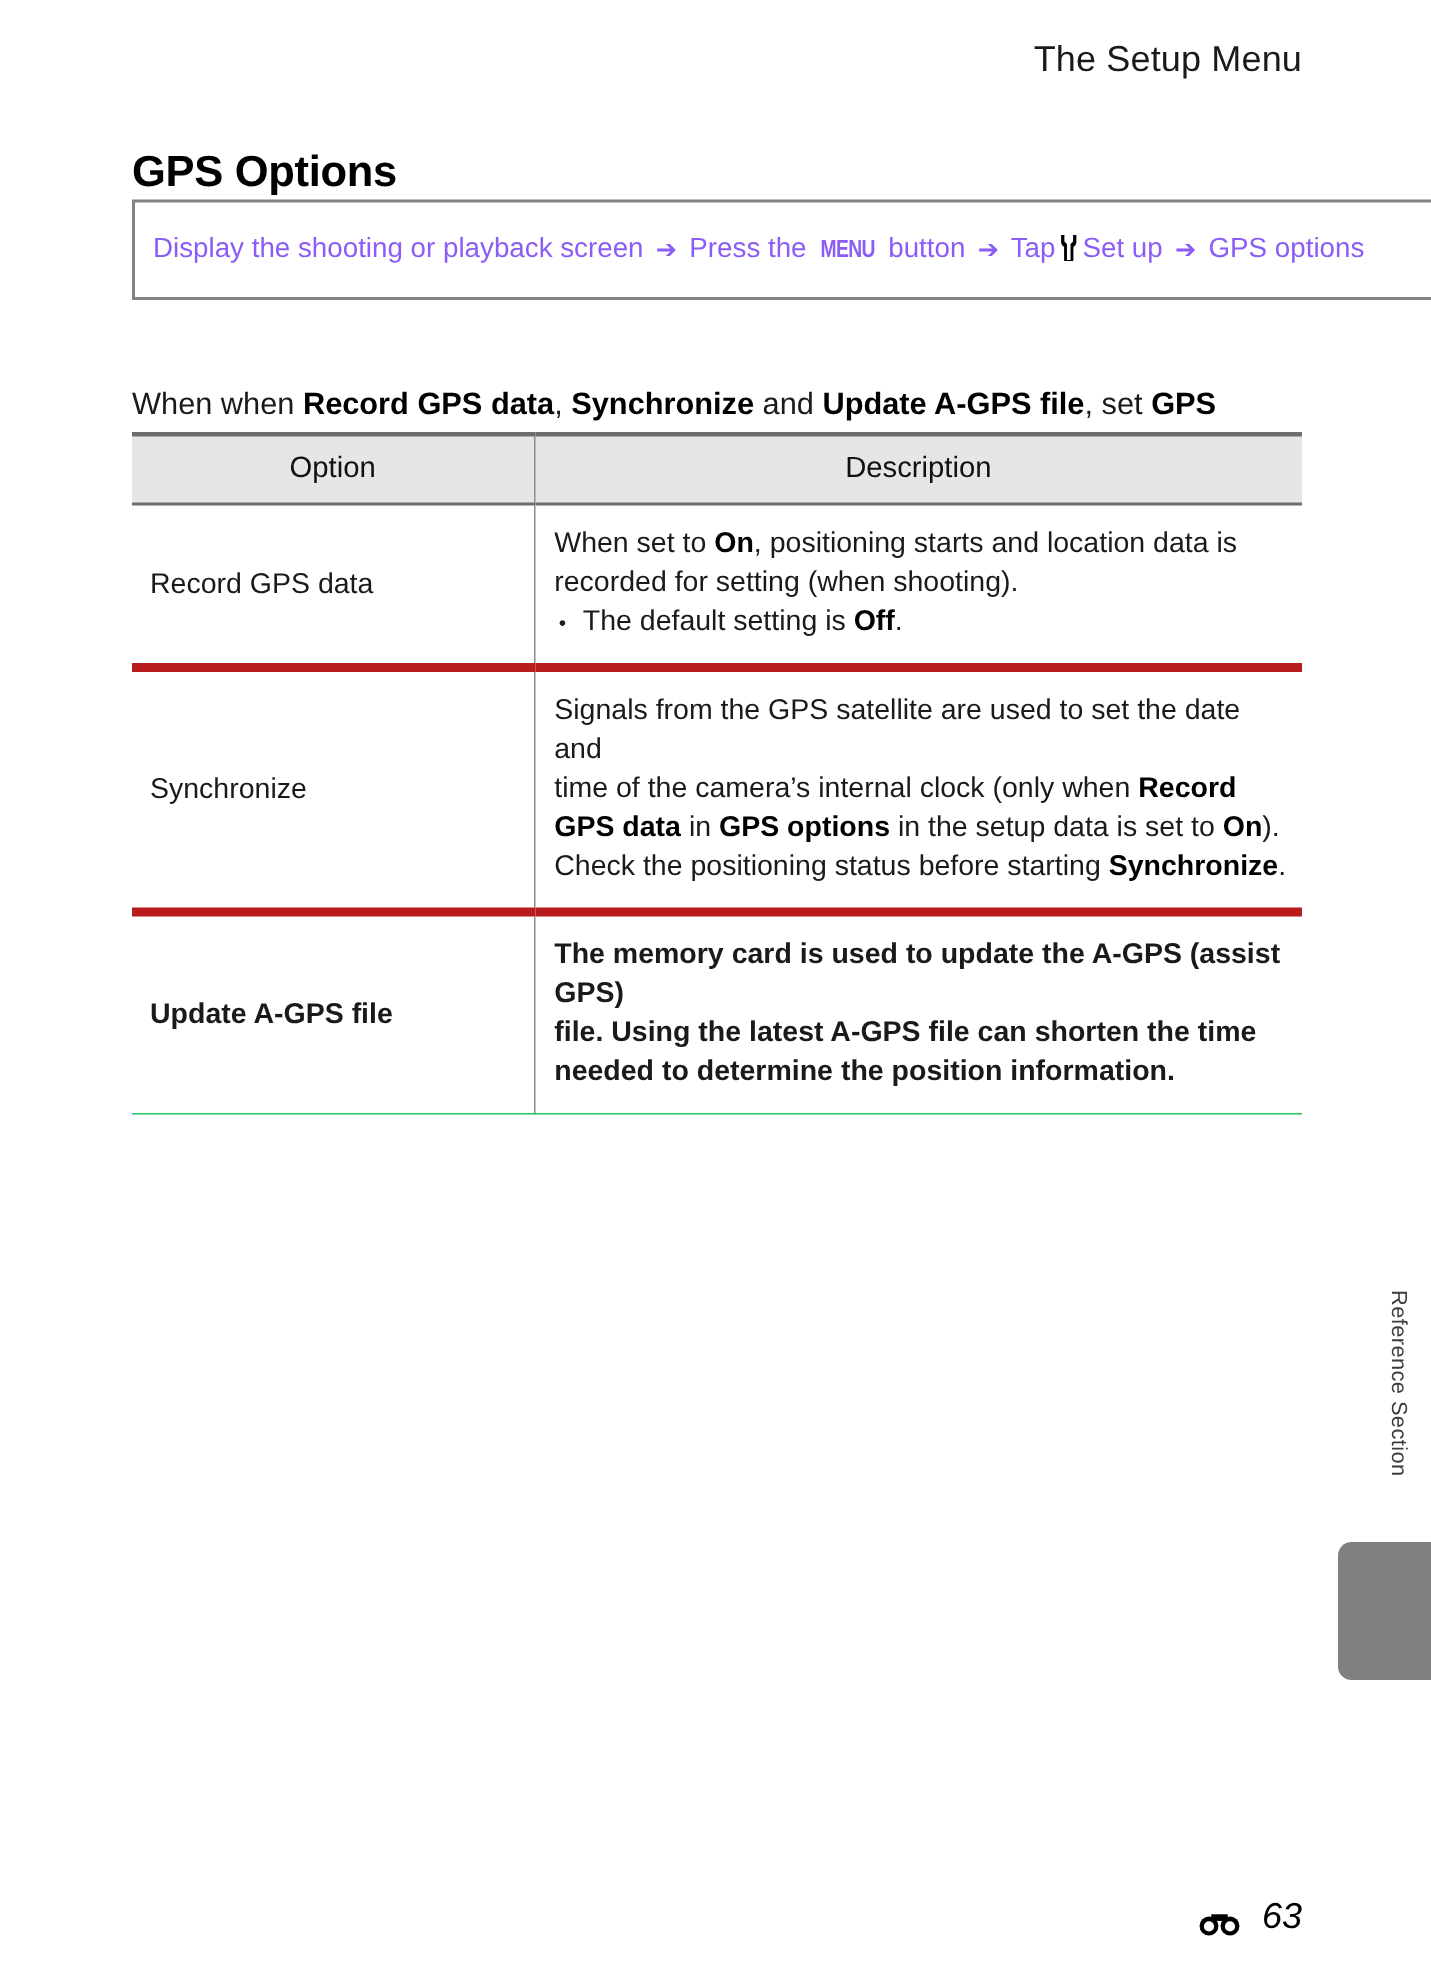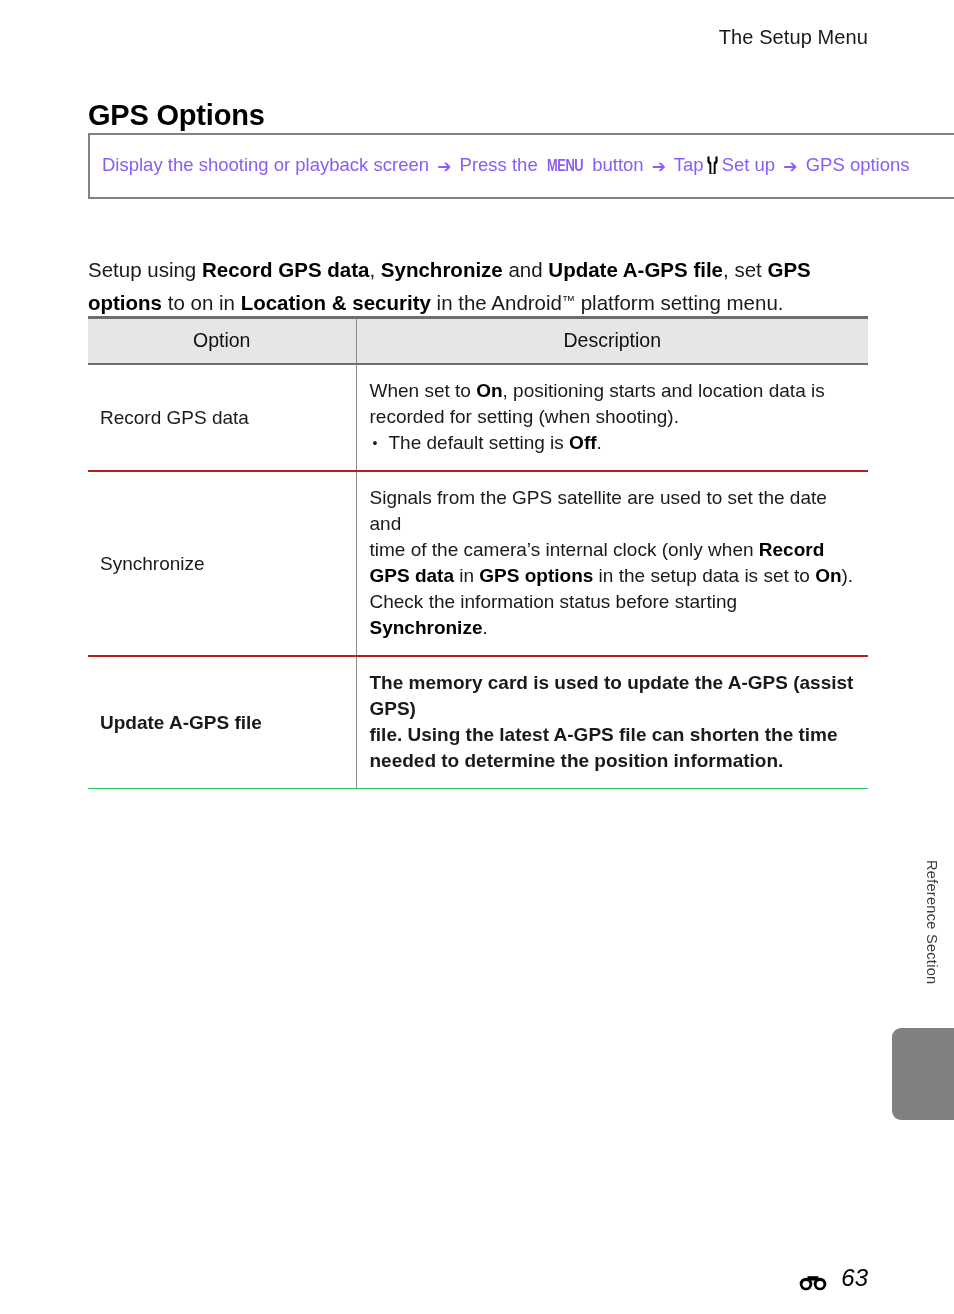--- a/index.html
+++ b/index.html
@@ -14,21 +14,21 @@
     font-family: "Liberation Sans", sans-serif;
     color: #000000;
     overflow: hidden;
   }
 
   
   .page-header {
     position: absolute;
     top: 26px;
     right: 86px;
-    font-size: 20px;
+    font-size: 24px;
     letter-spacing: 0.1px;
     color: #1a1a1a;
   }
 
   
   .section-title {
     position: absolute;
     top: 80px;
     left: 88px;
     font-size: 29px;
@@ -87,21 +87,21 @@
     font-size: 20.5px;
     line-height: 31px;
     color: #1a1a1a;
   }
   .intro-para b { font-weight: bold; color: #000; }
   .tm { font-size: 13px; vertical-align: 5px; }
 
   
   .opt-table {
     position: absolute;
-    top: 316px;
+    top: 288px;
     left: 88px;
     width: 780px;
     border-collapse: collapse;
     table-layout: fixed;
   }
   .opt-table col.c1 { width: 268px; }
   .opt-table col.c2 { width: 512px; }
 
   .opt-table thead th {
     background: #e6e6e6;
@@ -109,21 +109,21 @@
     border-bottom: 2px solid #6e6e6e;
     font-size: 19.5px;
     font-weight: normal;
     color: #111;
     text-align: center;
     padding: 10px 0 11px 0;
   }
   .opt-table thead th.col-option { border-right: 1px solid #8c8c8c; }
 
   .opt-table tbody td {
-    border-bottom: 2px solid #b91c1c;
+    border-bottom: 6px solid #b91c1c;
     vertical-align: middle;
     font-size: 19px;
     line-height: 26px;
     color: #1a1a1a;
   }
   .opt-table tbody tr:last-child td { border-bottom: 1px solid #22c55e; font-weight: bold; }
 
   .opt-table td.cell-option {
     border-right: 1px solid #8c8c8c;
     padding: 14px 12px 14px 12px;
@@ -204,21 +204,21 @@
   <span class="menu-btn-icon">MENU</span>
   <span>button</span>
   <span class="arrow-icon">➔</span>
   <span>Tap</span><span class="wrench-icon"><svg viewBox="0 0 13 18" width="13" height="18" xmlns="http://www.w3.org/2000/svg">
         <path d="M1.4 0.6 L3.6 0.6 L3.6 5.0 L5.3 6.6 L5.3 17.4 L7.7 17.4 L7.7 6.6 L9.4 5.0 L9.4 0.6 L11.6 0.6 L11.6 5.6 Q11.6 7.2 9.6 8.6 L9.6 17.6 Q9.6 18 9.2 18 L3.8 18 Q3.4 18 3.4 17.6 L3.4 8.6 Q1.4 7.2 1.4 5.6 Z" fill="#000"></path>
       </svg></span><span>Set up</span>
   <span class="arrow-icon">➔</span>
   <span>GPS options</span>
 </div>
 
-<p class="intro-para"><span>Setup using </span><b>Record GPS data</b><span>, </span><b>Synchronize</b><span> and </span><b>Update A-GPS file</b><span>, set </span><b>GPS options</b><span> to on in </span><b>Location &amp; security</b><span> in the Android</span><span class="tm">™</span><span> platform setting menu.</span></p>
+<p class="intro-para"><span>When when </span><b>Record GPS data</b><span>, </span><b>Synchronize</b><span> and </span><b>Update A-GPS file</b><span>, set </span><b>GPS options</b><span> to on in </span><b>Location &amp; security</b><span> in the Android</span><span class="tm">™</span><span> platform setting menu.</span></p>
 
 <table class="opt-table">
   <colgroup>
       <col class="c1">
       <col class="c2">
     </colgroup>
   <thead>
     <tr>
       <th class="col-option">Option</th>
       <th class="col-desc">Description</th>
@@ -234,21 +234,21 @@
         <span class="bullet-line"><span class="bullet-dot">•</span><span>The default setting is </span><b>Off</b><span>.</span></span>
       </td>
     </tr>
 
     <tr>
       <td class="cell-option">Synchronize</td>
       <td class="cell-desc">
         <span class="desc-line">Signals from the GPS satellite are used to set the date and</span>
         <span class="desc-line"><span>time of the camera’s internal clock (only when </span><b>Record</b></span>
         <span class="desc-line"><b>GPS data</b><span> in </span><b>GPS options</b><span> in the setup data is set to </span><b>On</b><span>).</span></span>
-        <span class="desc-line"><span>Check the information status before starting </span><b>Synchronize</b><span>.</span></span>
+        <span class="desc-line"><span>Check the positioning status before starting </span><b>Synchronize</b><span>.</span></span>
       </td>
     </tr>
 
     <tr>
       <td class="cell-option">Update A-GPS file</td>
       <td class="cell-desc">
         <span class="desc-line">The memory card is used to update the A-GPS (assist GPS)</span>
         <span class="desc-line">file. Using the latest A-GPS file can shorten the time</span>
         <span class="desc-line">needed to determine the position information.</span>
       </td>

